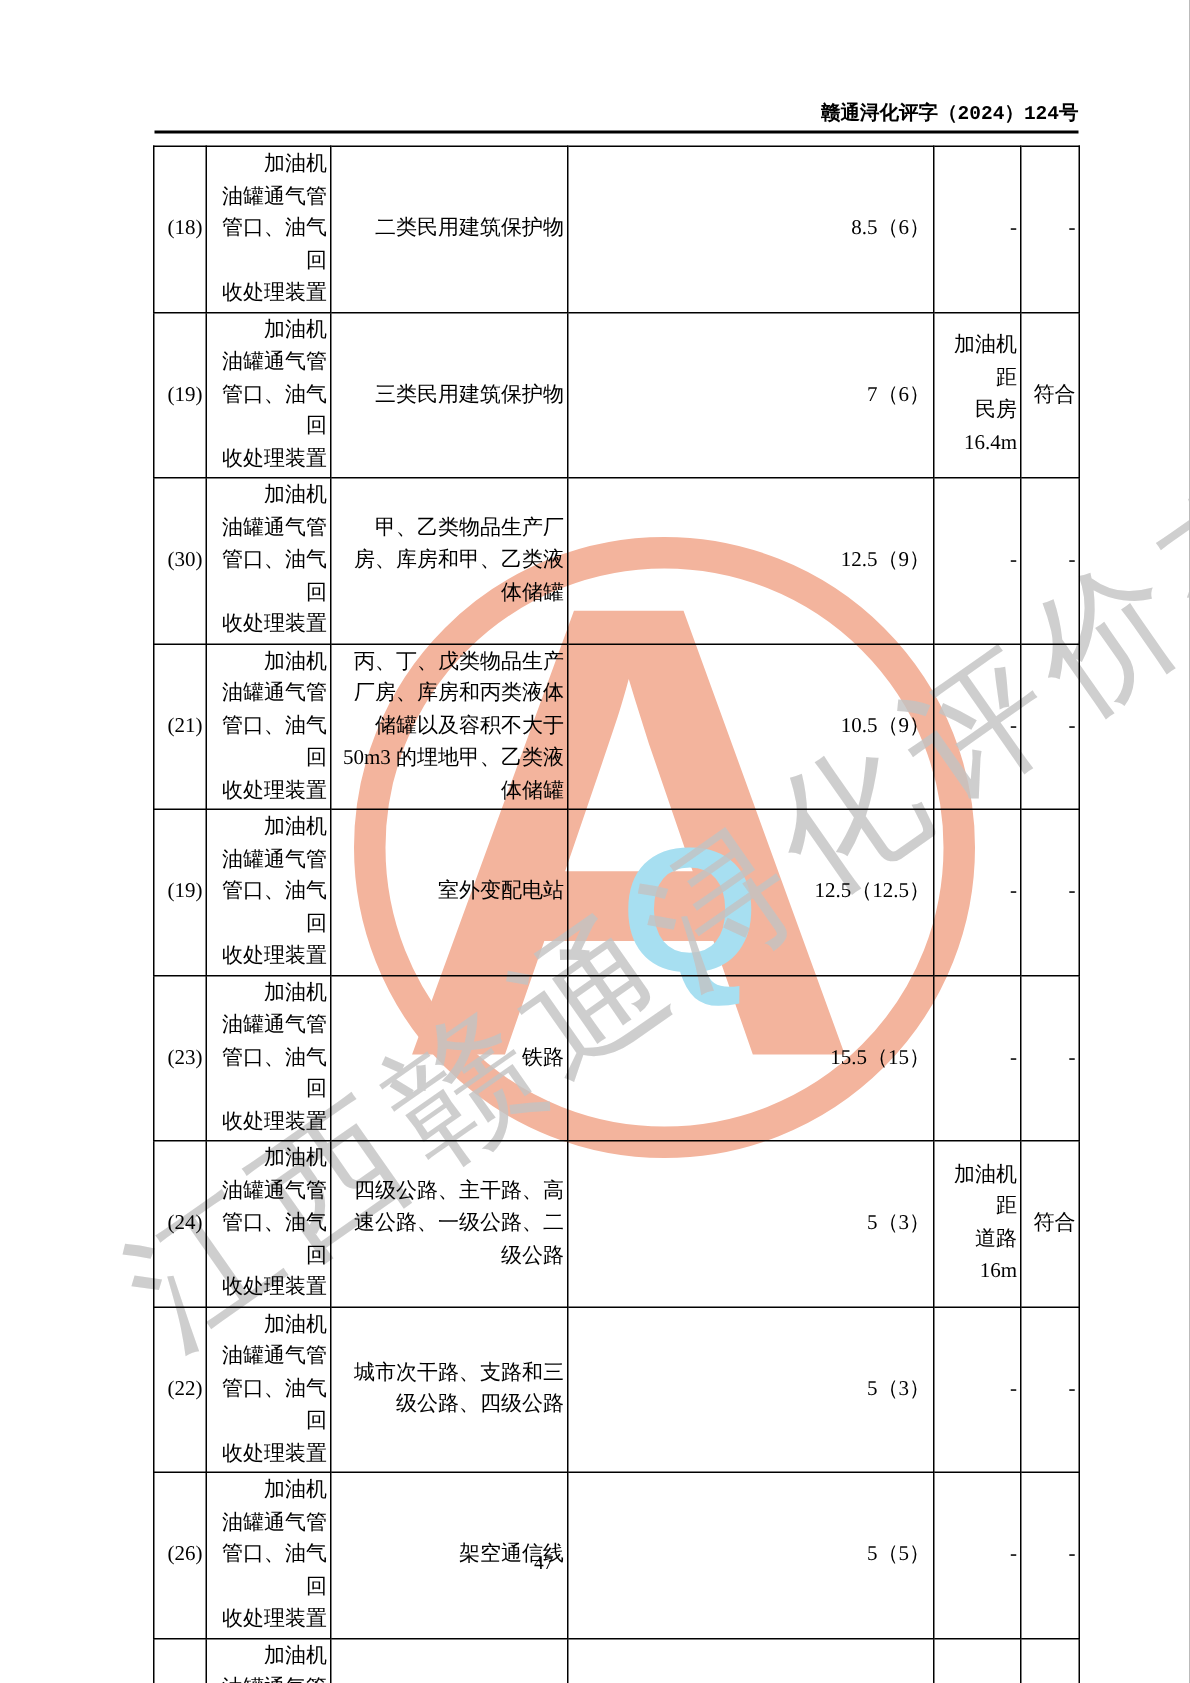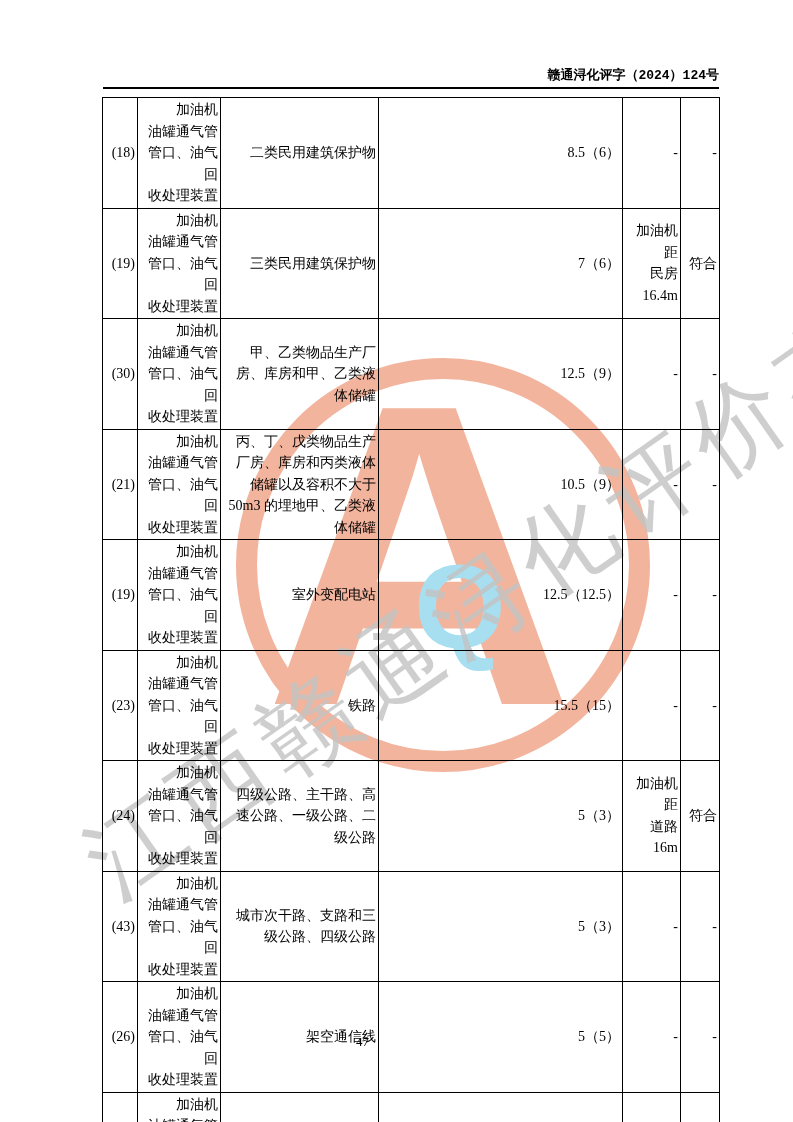--- a/index.html
+++ b/index.html
@@ -157,21 +157,21 @@
 油罐通气管
 管口、油气回
 收处理装置</td>
       <td>四级公路、主干路、高速公路、一级公路、二级公路</td>
       <td>5（3）</td>
       <td>加油机距
 道路 16m</td>
       <td>符合</td>
     </tr>
         <tr>
-      <td>(43)</td>
+      <td>(22)</td>
       <td>加油机
 油罐通气管
 管口、油气回
 收处理装置</td>
       <td>城市次干路、支路和三级公路、四级公路</td>
       <td>5（3）</td>
       <td>-</td>
       <td>-</td>
     </tr>
         <tr>

